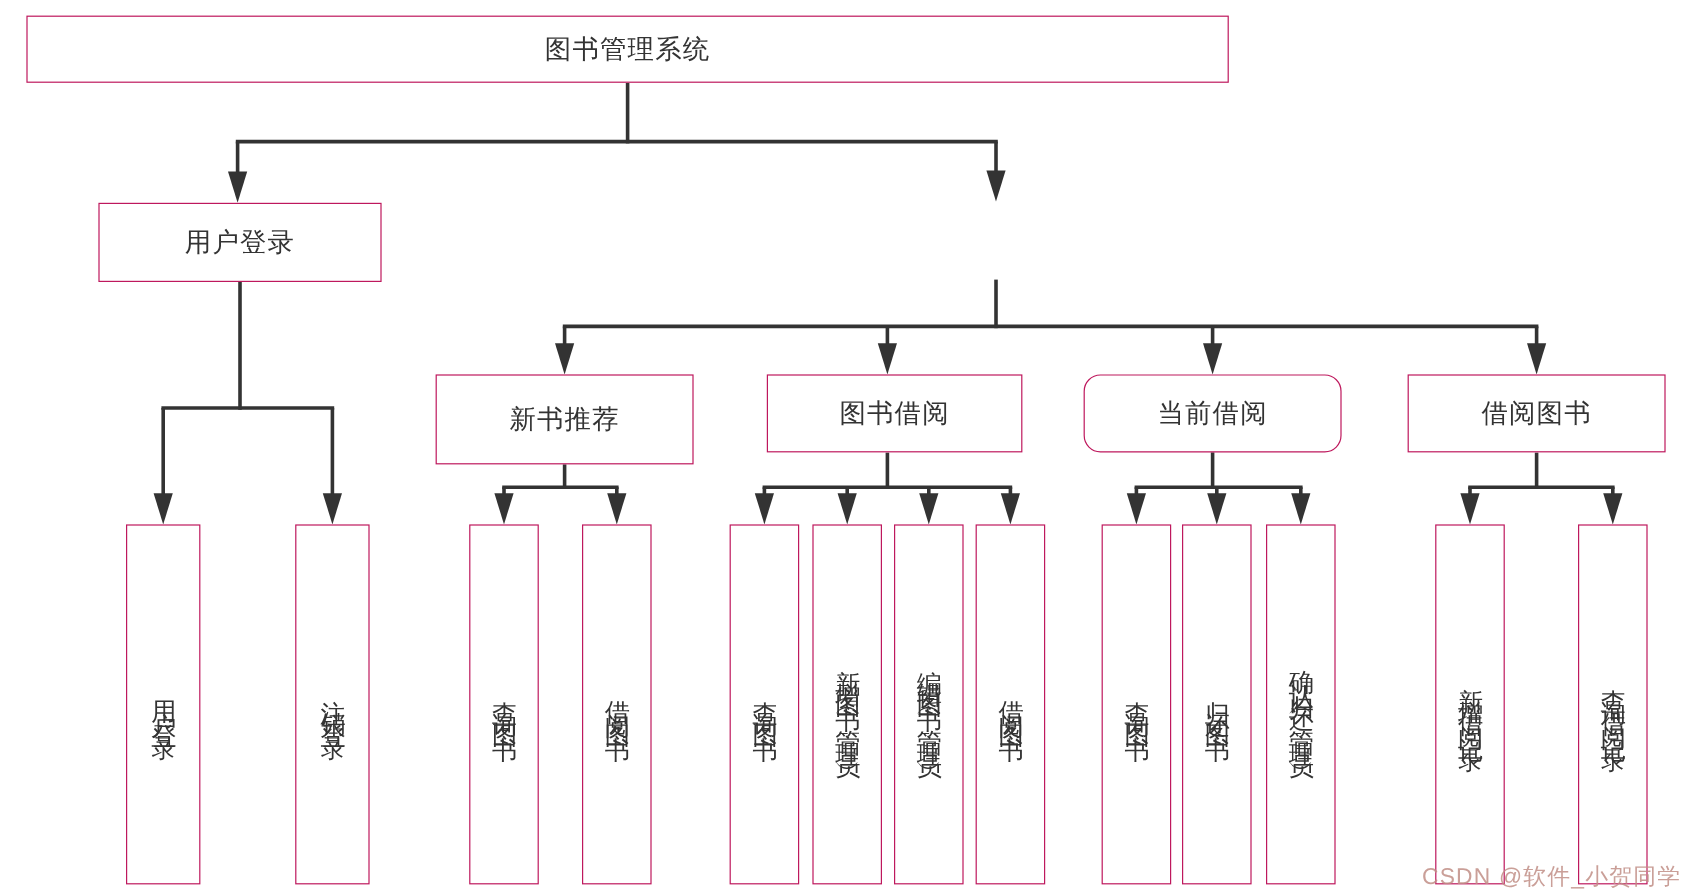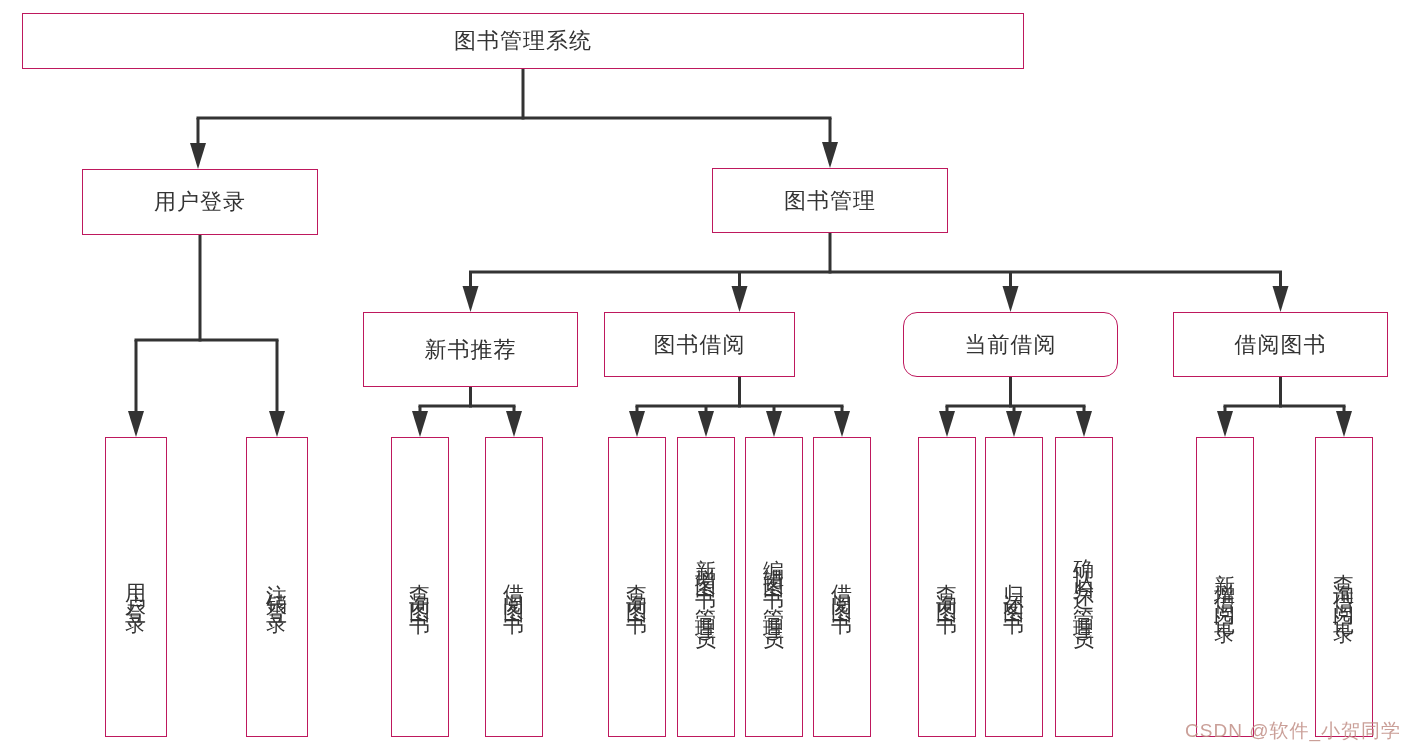--- a/index.html
+++ b/index.html
@@ -128,28 +128,25 @@
     </g>
   </svg>
 
   <div class="node" style="left:22px; top:13px; width:1002px; height:56px;">
     <span class="lbl">图书管理系统</span>
   </div>
 
   <div class="node" style="left:82px; top:169px; width:236px; height:66px;">
     <span class="lbl">用户登录</span>
   </div>
-  <div class="node" style="left:712px; top:168px; width:236px; height:65px;">
-    <span class="lbl">图书管理</span>
-  </div>
 
   <div class="node" style="left:363px; top:312px; width:215px; height:75px;">
     <span class="lbl">新书推荐</span>
   </div>
-  <div class="node" style="left:604px; top:312px; width:191px; height:65px;text-align:center;">
+  <div class="node" style="left:639px; top:312px; width:213px; height:65px;text-align:center;">
     <span class="lbl">图书借阅</span>
   </div>
   <div class="node" style="left:903px; top:312px; width:215px; height:65px;border-radius:14px;">
     <span class="lbl">当前借阅</span>
   </div>
   <div class="node" style="left:1173px; top:312px; width:215px; height:65px;">
     <span class="lbl">借阅图书</span>
   </div>
 
   <div class="node leaf" style="left:105px; top:437px; width:62px; height:300px;">

